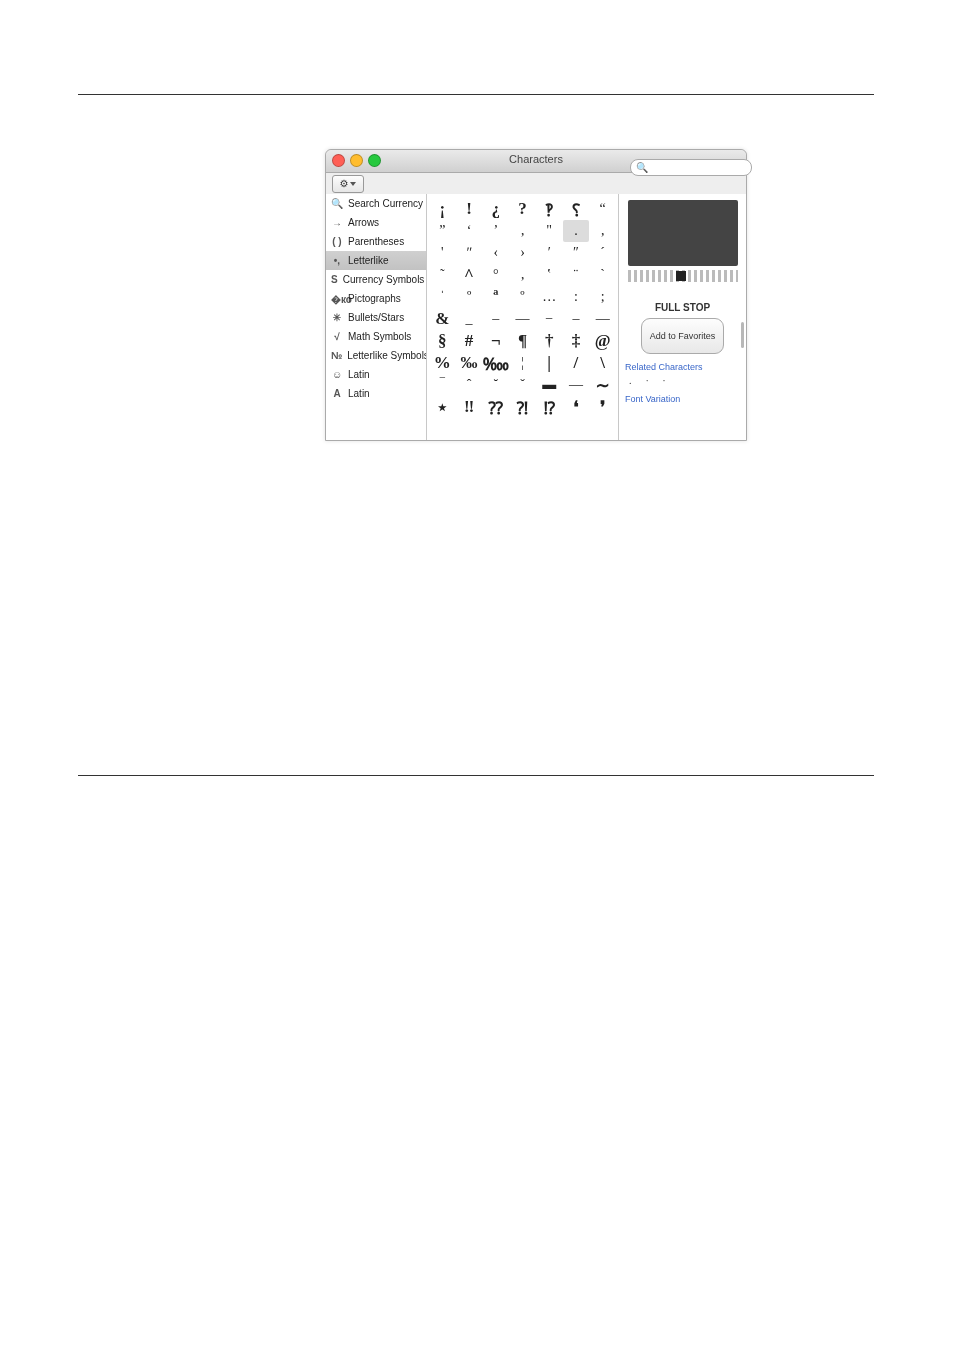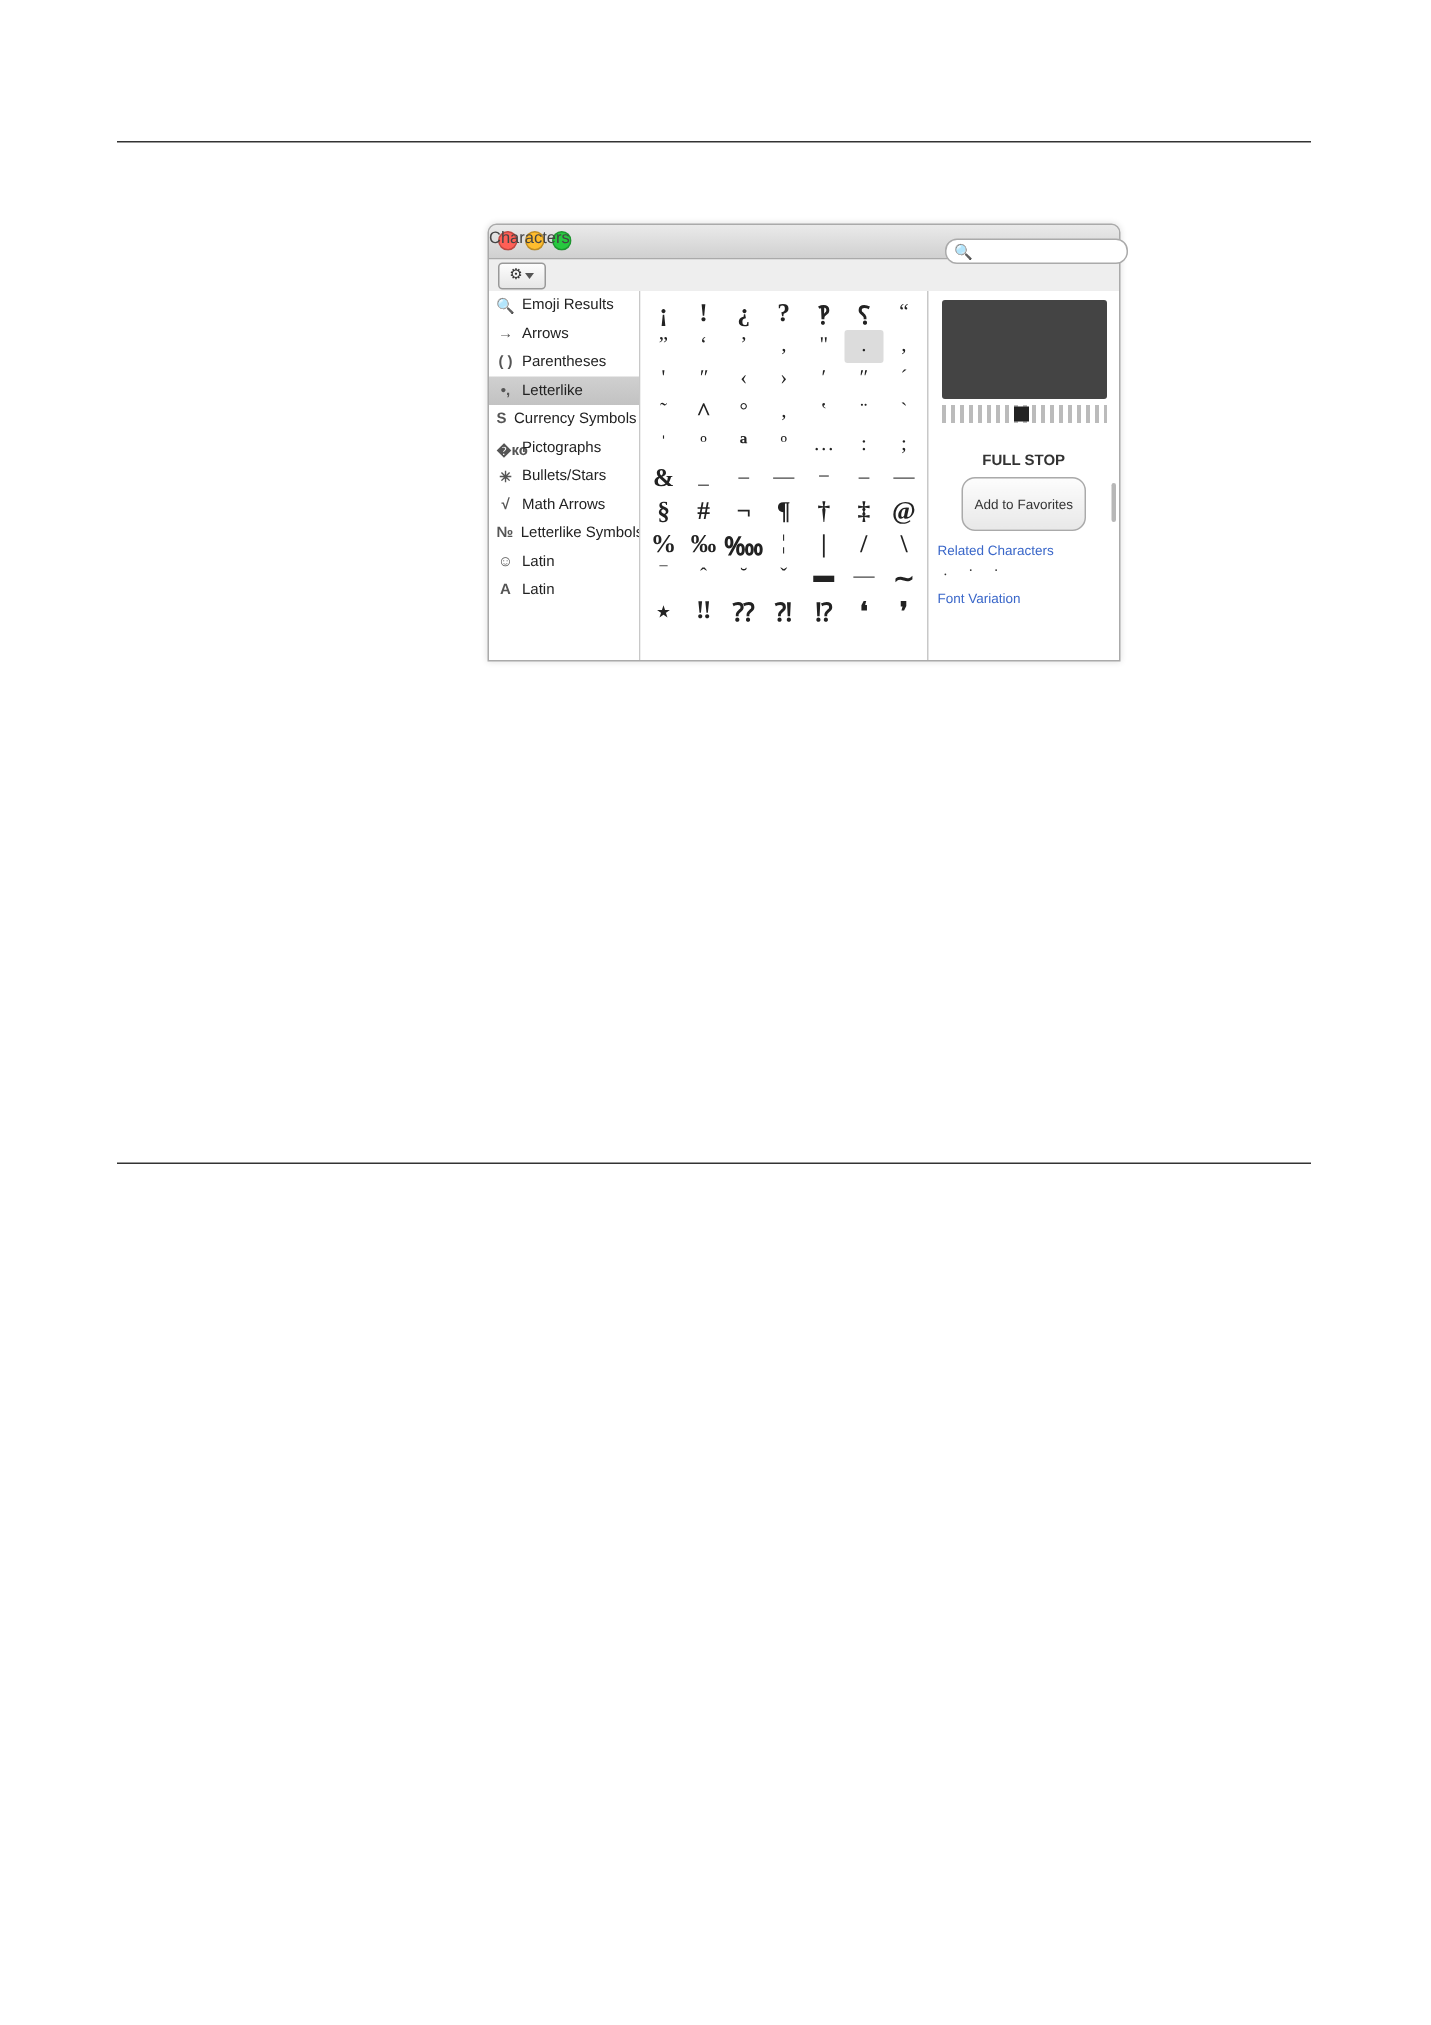--- a/index.html
+++ b/index.html
@@ -7,21 +7,21 @@
 .hr-top{position:absolute;left:78px;top:94px;width:796px;height:1px;background:#333;}
 .hr-bottom{position:absolute;left:78px;top:775px;width:796px;height:1px;background:#333;}
 .viewer{position:absolute;left:325px;top:149px;width:420px;height:290px;background:#eee;border:1px solid #aaa;border-radius:6px 6px 0 0;box-shadow:0 0 4px rgba(0,0,0,0.12);}
 
 .titlebar{position:relative;height:22px;background:linear-gradient(#eaeaea,#d0d0d0);border-bottom:1px solid #aaa;border-radius:6px 6px 0 0;}
 .traffic{position:absolute;left:6px;top:4px;display:flex;gap:5px;}
 .tbtn{width:11px;height:11px;border-radius:50%;border:1px solid rgba(0,0,0,0.25);}
 .tred{background:#ff5f56;}
 .tyel{background:#ffbd2e;}
 .tgrn{background:#27c93f;}
-.title{position:absolute;left:0;right:0;top:3px;text-align:left;color:#444;font-size:11px;}
+.title{position:absolute;left:0;right:0;top:3px;text-align:center;color:#444;font-size:11px;}
 .gear-btn{position:absolute;left:6px;top:25px;width:30px;height:16px;background:linear-gradient(#fdfdfd,#e6e6e6);border:1px solid #999;border-radius:3px;display:flex;align-items:center;justify-content:center;gap:2px;}
 .gear{font-size:10px;line-height:1;}
 .caret{width:0;height:0;border-left:3px solid transparent;border-right:3px solid transparent;border-top:4px solid #555;}
 
 .body{position:absolute;left:0;top:44px;right:0;bottom:0;display:flex;}
 .sidebar{width:100px;background:#fff;border-right:1px solid #c8c8c8;overflow:hidden;}
 .sb-item{display:flex;align-items:center;gap:5px;padding:2px 5px;height:15px;white-space:nowrap;}
 .sb-item.selected{background:linear-gradient(#d0d0d0,#c2c2c2);}
 .sb-icon{width:12px;text-align:center;font-size:10px;color:#555;font-weight:bold;}
 .sb-label{font-size:10px;color:#222;}
@@ -60,21 +60,21 @@
   </div>
   <div class="gear-btn">
     <span class="gear">⚙</span>
     <span class="caret"></span>
   </div>
 
   <div class="body">
     <div class="sidebar" id="sidebar">
           <div class="sb-item">
             <span class="sb-icon">🔍</span>
-            <span class="sb-label">Emoji Results</span>
+            <span class="sb-label">Search Currency</span>
           </div>
           <div class="sb-item">
             <span class="sb-icon">→</span>
             <span class="sb-label">Arrows</span>
           </div>
           <div class="sb-item">
             <span class="sb-icon">( )</span>
             <span class="sb-label">Parentheses</span>
           </div>
           <div class="sb-item selected">
@@ -88,21 +88,21 @@
           <div class="sb-item">
             <span class="sb-icon">�ко</span>
             <span class="sb-label">Pictographs</span>
           </div>
           <div class="sb-item">
             <span class="sb-icon">✳︎</span>
             <span class="sb-label">Bullets/Stars</span>
           </div>
           <div class="sb-item">
             <span class="sb-icon">√</span>
-            <span class="sb-label">Math Arrows</span>
+            <span class="sb-label">Math Symbols</span>
           </div>
           <div class="sb-item">
             <span class="sb-icon">№</span>
             <span class="sb-label">Letterlike Symbols</span>
           </div>
           <div class="sb-item">
             <span class="sb-icon">☺︎</span>
             <span class="sb-label">Latin</span>
           </div>
           <div class="sb-item">

